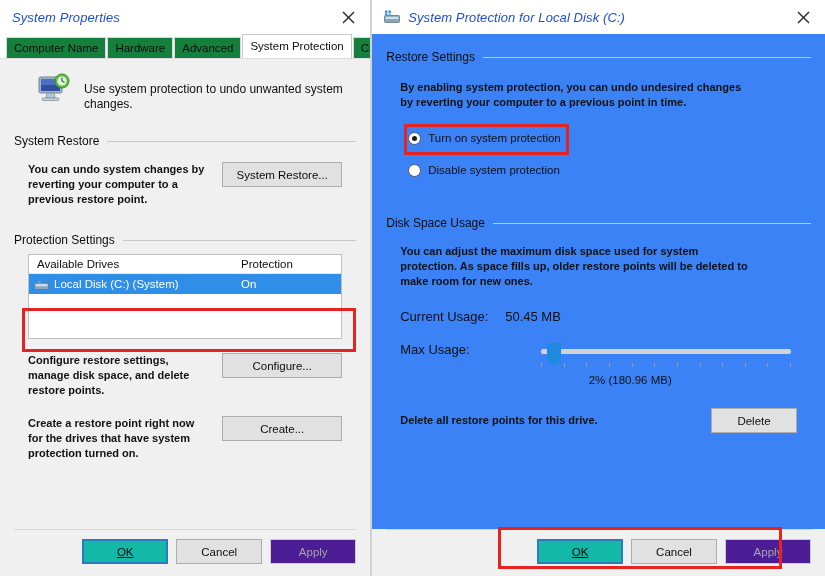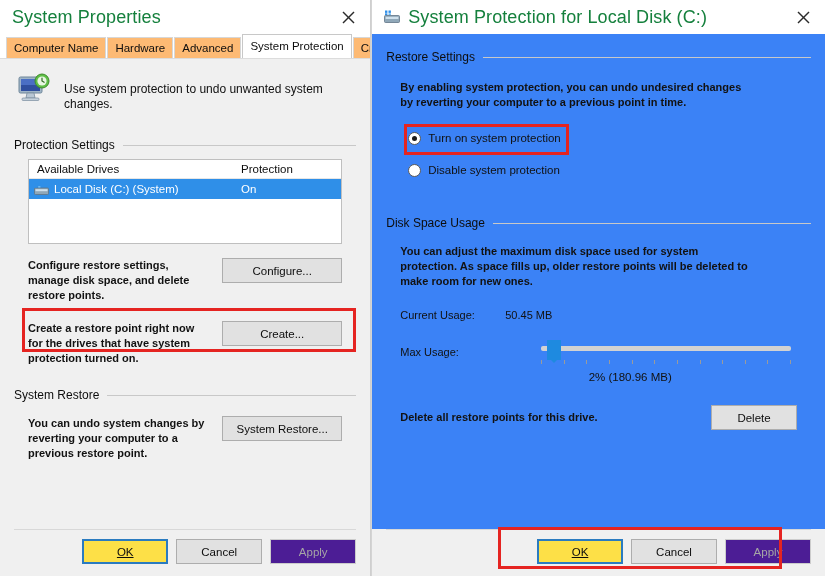--- a/index.html
+++ b/index.html
@@ -32,24 +32,25 @@
   .titlebar {
     height: 34px;
     background: #ffffff;
     display: flex;
     align-items: center;
     padding: 0 0 0 12px;
     flex: none;
     position: relative;
   }
   .title-text {
-    font-size: 18px;
-    color: #15803d;
+    font-size: 13px;
+    color: #1d4ed8;
     letter-spacing: .1px;
     white-space: nowrap;
+    font-style: italic;
   }
   .title-icon { margin-right: 8px; display: flex; align-items: center; }
   .closebtn {
     position: absolute; right: 0; top: 0;
     width: 44px; height: 34px;
     display: flex; align-items: center; justify-content: center;
     cursor: pointer;
   }
   .closebtn svg { display:block; }
 
@@ -59,21 +60,21 @@
     display: flex;
     align-items: flex-end;
     padding-left: 6px;
     background: #ffffff;
     flex: none;
     position: relative;
   }
   .tab {
     font-size: 11.5px;
     color: #0e0e0e;
-    background: #fdba74;
+    background: #15803d;
     border: 1px solid #d7d7d7;
     border-bottom: none;
     padding: 3px 7px 3px 7px;
     margin-right: 1px;
     height: 21px;
     line-height: 15px;
     white-space: nowrap;
     cursor: pointer;
   }
   .tab.active {
@@ -91,20 +92,21 @@
     border-top: 1px solid #dcdcdc;
     position: relative;
     padding: 0;
   }
 
   
   .lead-row {
     display: flex;
     align-items: flex-start;
     padding: 14px 16px 0 16px;
+    margin-left: 20px;
   }
   .lead-text {
     font-size: 12px;
     color: #101010;
     padding-left: 12px;
     padding-top: 9px;
     line-height: 15px;
   }
 
   .group {
@@ -147,21 +149,21 @@
     border: 1px solid #adadad;
     height: 25px;
     min-width: 86px;
     padding: 0 8px;
     cursor: pointer;
     white-space: nowrap;
     flex: none;
   }
   .btn.wide { min-width: 120px; }
   .btn.disabled { color: #a6a6a6; border-color: #cccccc; background: #4c1d95; cursor: default; }
-  .btn.default { border: 2px solid #2a7bc0; background: #fde047; text-decoration: underline; }
+  .btn.default { border: 2px solid #2a7bc0; background: #14b8a6; text-decoration: underline; }
 
   
   .listbox {
     background: #ffffff;
     border: 1px solid #bfbfbf;
     height: 85px;
     margin-top: 7px;
     position: relative;
     overflow: hidden;
   }
@@ -222,22 +224,22 @@
     content: "";
     position: absolute;
     left: 3px; top: 3px;
     width: 5px; height: 5px;
     border-radius: 50%;
     background: #1a1a1a;
   }
 
   .usage-row {
     display: flex;
-    align-items: center;
-    font-size: 11px;
+    align-items: flex-start;
+    font-size: 13px;
     color: #111111;
   }
   .usage-label { width: 105px; flex: none; }
 
   .slider-wrap { position: relative; width: 250px; height: 26px; flex:none; }
   .slider-track {
     position: absolute;
     left: 0; top: 7px;
     width: 250px; height: 5px;
     background: #d2d2d2;
@@ -317,20 +319,33 @@
             <rect x="5" y="6" width="19" height="12" fill="#2f4f9e"></rect>
             <rect x="5" y="6" width="19" height="6" fill="#4a6fc4"></rect>
             <path d="M11 20 L18 20 L19 25 L10 25 Z" fill="#b9c7d4" stroke="#7a8d9d" stroke-width="0.8"></path>
             <rect x="6" y="25" width="17" height="2.5" rx="1" fill="#c6d2dc" stroke="#7a8d9d" stroke-width="0.7"></rect>
             <circle cx="26" cy="8" r="7" fill="#5fbf46" stroke="#3d8a2b" stroke-width="1"></circle>
             <circle cx="26" cy="8" r="4.6" fill="#e8f6e2"></circle>
             <path d="M26 5.2 L26 8 L28.1 9.3" stroke="#2f6b22" stroke-width="1.2" fill="none" stroke-linecap="round"></path>
           </svg>
         </span>
         <span class="lead-text">Use system protection to undo unwanted system changes.</span>
+      </div>
+
+      <div class="group" style="margin-top:22px;">
+        <div class="group-head">
+          <span>System Restore</span>
+          <span class="rule"></span>
+        </div>
+        <div class="group-body" style="padding-top:14px;">
+          <div class="desc-row">
+            <div class="desc" style="max-width:228px;">You can undo system changes by reverting your computer to a previous restore point.</div>
+            <button class="btn wide">System Restore...</button>
+          </div>
+        </div>
       </div>
 
       <div class="group" style="margin-top:26px;">
         <div class="group-head">
           <span>Protection Settings</span>
           <span class="rule"></span>
         </div>
         <div class="group-body" style="padding-top:0;">
 
           <div class="listbox">
@@ -362,33 +377,20 @@
           </div>
 
           <div class="desc-row" style="margin-top:18px;">
             <div class="desc" style="max-width:222px;">Create a restore point right now for the drives that have system protection turned on.</div>
             <button class="btn wide">Create...</button>
           </div>
 
         </div>
       </div>
 
-      <div class="group" style="margin-top:22px;">
-        <div class="group-head">
-          <span>System Restore</span>
-          <span class="rule"></span>
-        </div>
-        <div class="group-body" style="padding-top:14px;">
-          <div class="desc-row">
-            <div class="desc" style="max-width:228px;">You can undo system changes by reverting your computer to a previous restore point.</div>
-            <button class="btn wide">System Restore...</button>
-          </div>
-        </div>
-      </div>
-
     </div>
 
     <div class="dlg-footer">
       <div class="footer-rule"></div>
       <button class="btn default">OK</button>
       <button class="btn">Cancel</button>
       <button class="btn disabled">Apply</button>
     </div>
 
     <div class="redbox" style="left:22px; top:308px; width:334px; height:44px;"></div>

